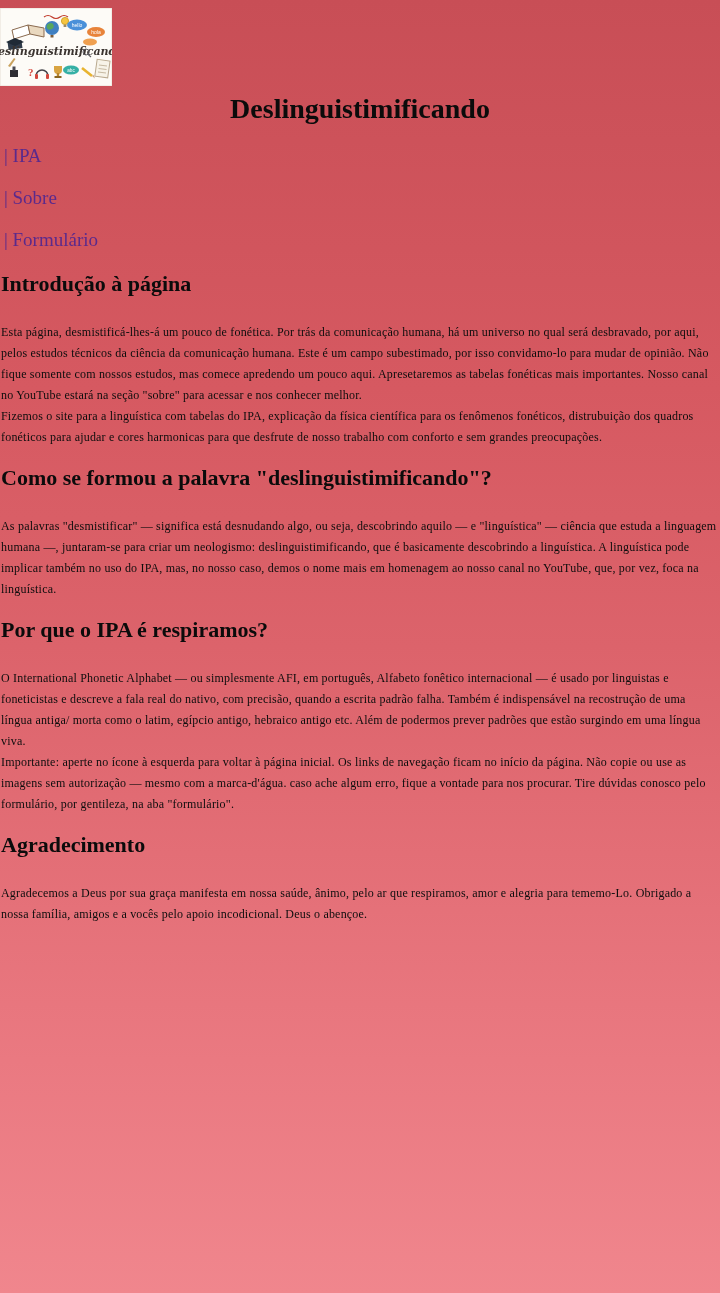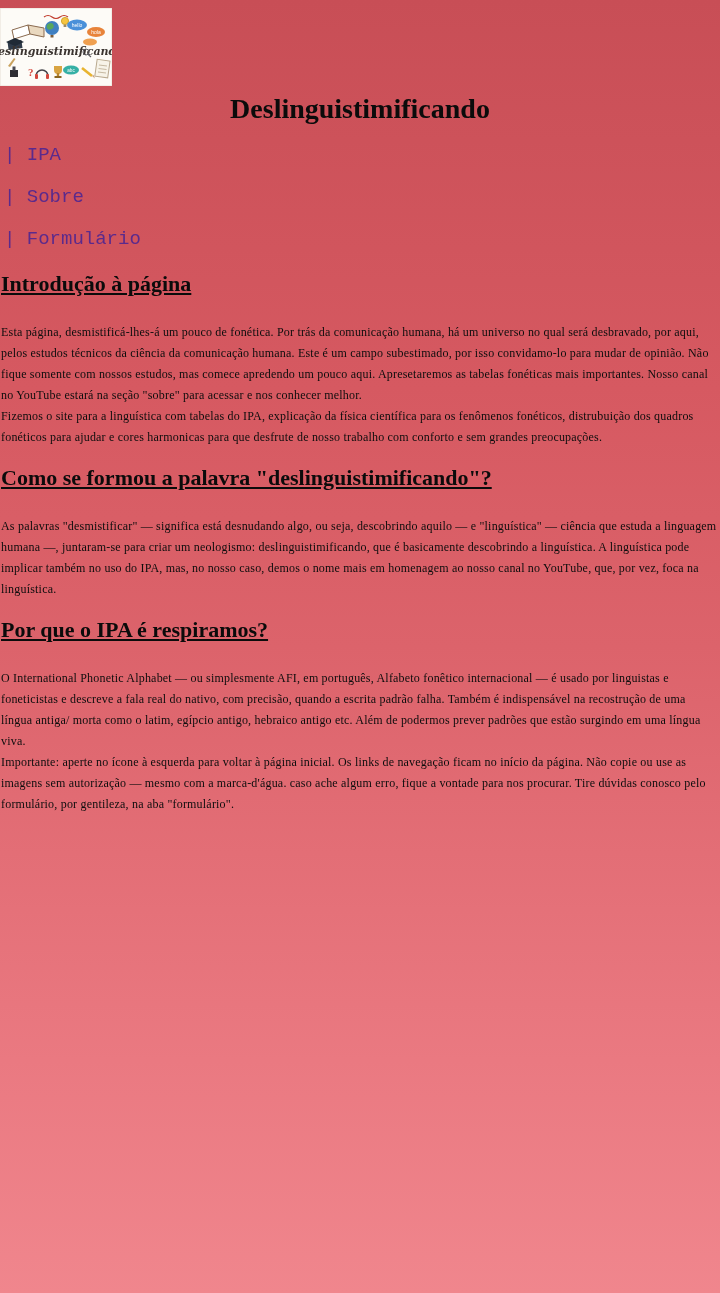--- a/index.html
+++ b/index.html
@@ -26,42 +26,40 @@
     font-size: 28px;
     line-height: 34px;
     font-weight: bold;
     text-align: center;
     color: #0b0b0b;
     margin: 6px 0 0 0;
   }
   nav.main-nav {
     margin-top: 19px;
     padding-left: 4px;
-    font-family: Liberation Mono, monospace;
   }
   nav.main-nav a {
     display: block;
     width: max-content;
     font-size: 19px;
     line-height: 21px;
     margin-bottom: 21px;
     color: #5b2a8c;
     text-decoration: none;
     cursor: pointer;
   }
   main.content {
     padding: 0 2px 0 1px;
   }
   main.content h2 {
     font-size: 22px;
     line-height: 25px;
     font-weight: bold;
     color: #0b0b0b;
     margin: 17px 0 26px 0;
-    text-decoration: underline;
   }
   main.content section:first-child h2 { margin-top: 20px; }
   main.content p {
     font-size: 12px;
     line-height: 21px;
     letter-spacing: 0.2px;
     margin: 0;
     color: #0d0d0d;
   }
 </style>
@@ -175,15 +173,19 @@
       <h2>Como se formou a palavra "deslinguistimificando"?</h2>
       <p>As palavras "desmistificar" — significa está desnudando algo, ou seja, descobrindo aquilo — e "linguística" — ciência que estuda a linguagem humana —, juntaram-se para criar um neologismo: deslinguistimificando, que é basicamente descobrindo a linguística. A linguística pode implicar também no uso do IPA, mas, no nosso caso, demos o nome mais em homenagem ao nosso canal no YouTube, que, por vez, foca na linguística.</p>
     </section>
     <section>
       <h2>Por que o IPA é respiramos?</h2>
       <p>O International Phonetic Alphabet — ou simplesmente AFI, em português, Alfabeto fonêtico internacional — é usado por linguistas e foneticistas e descreve a fala real do nativo, com precisão, quando a escrita padrão falha. Também é indispensável na recostrução de uma língua antiga/ morta como o latim, egípcio antigo, hebraico antigo etc. Além de podermos prever padrões que estão surgindo em uma língua viva.</p>
     </section>
     <section>
       <p>Importante: aperte no ícone à esquerda para voltar à página inicial. Os links de navegação ficam no início da página. Não copie ou use as imagens sem autorização — mesmo com a marca-d'água. caso ache algum erro, fique a vontade para nos procurar. Tire dúvidas conosco pelo formulário, por gentileza, na aba "formulário".</p>
     </section>
+    <section>
+      <h2>Agradecimento</h2>
+      <p>Agradecemos a Deus por sua graça manifesta em nossa saúde, ânimo, pelo ar que respiramos, amor e alegria para tememo-Lo. Obrigado a nossa família, amigos e a vocês pelo apoio incodicional. Deus o abençoe.</p>
+    </section>
   </main>
 
 </div>
 
 </body></html>

